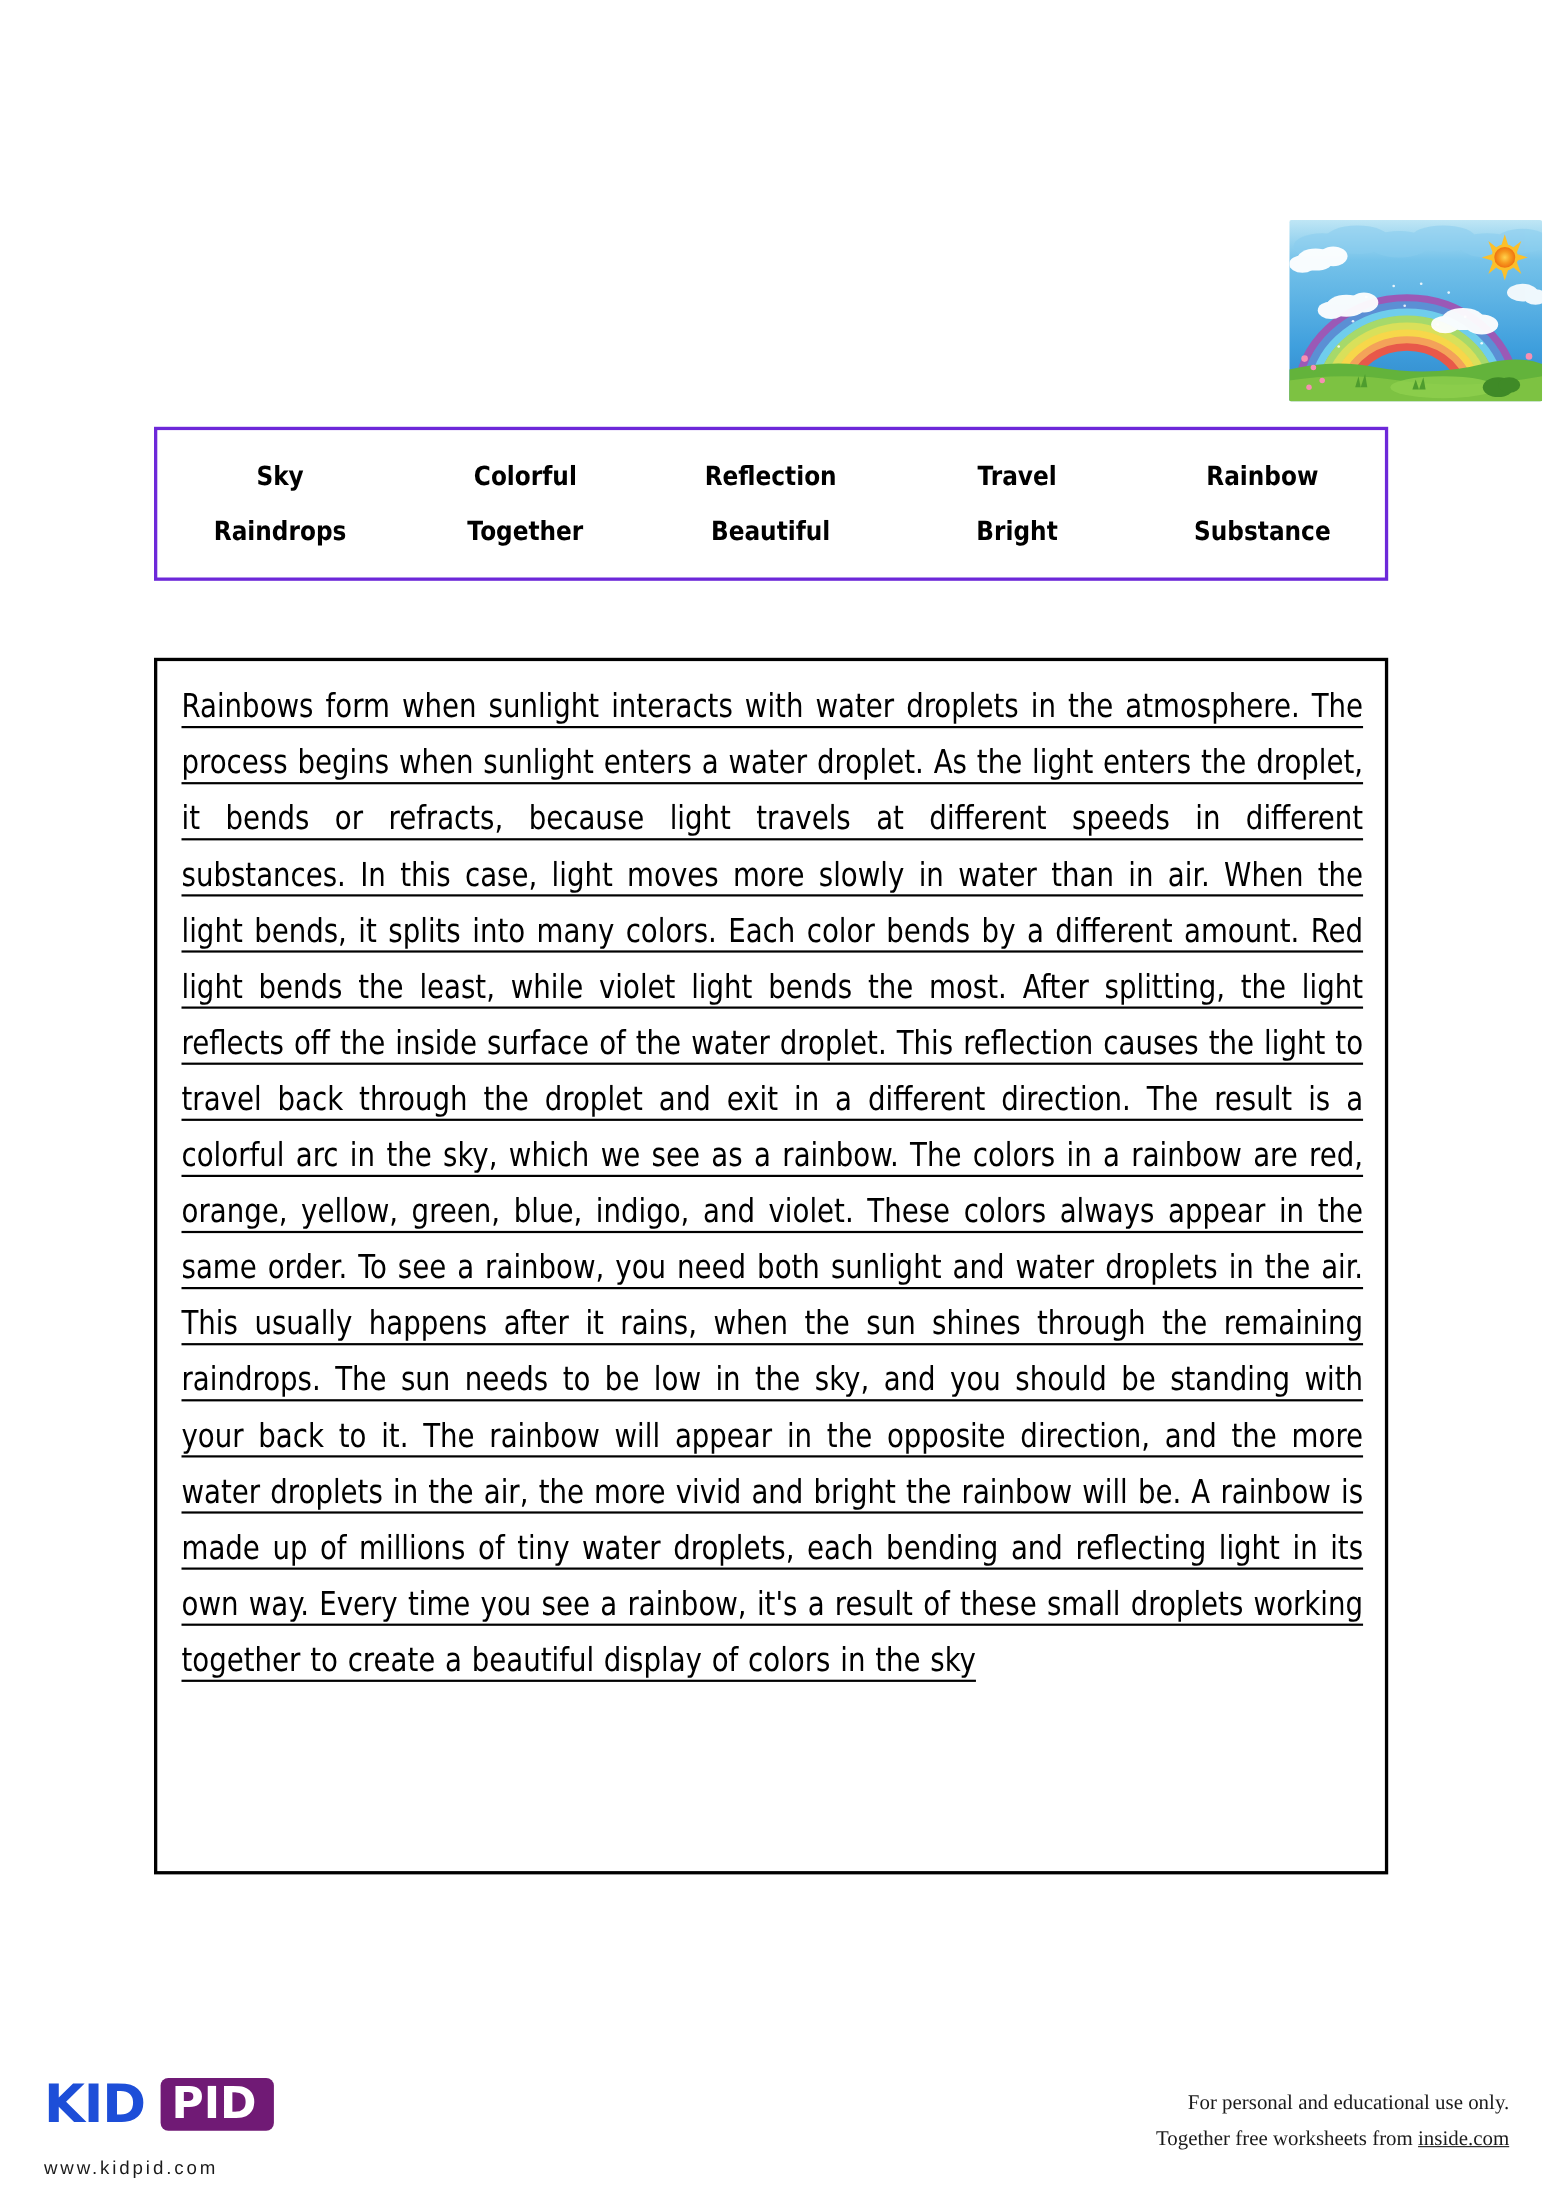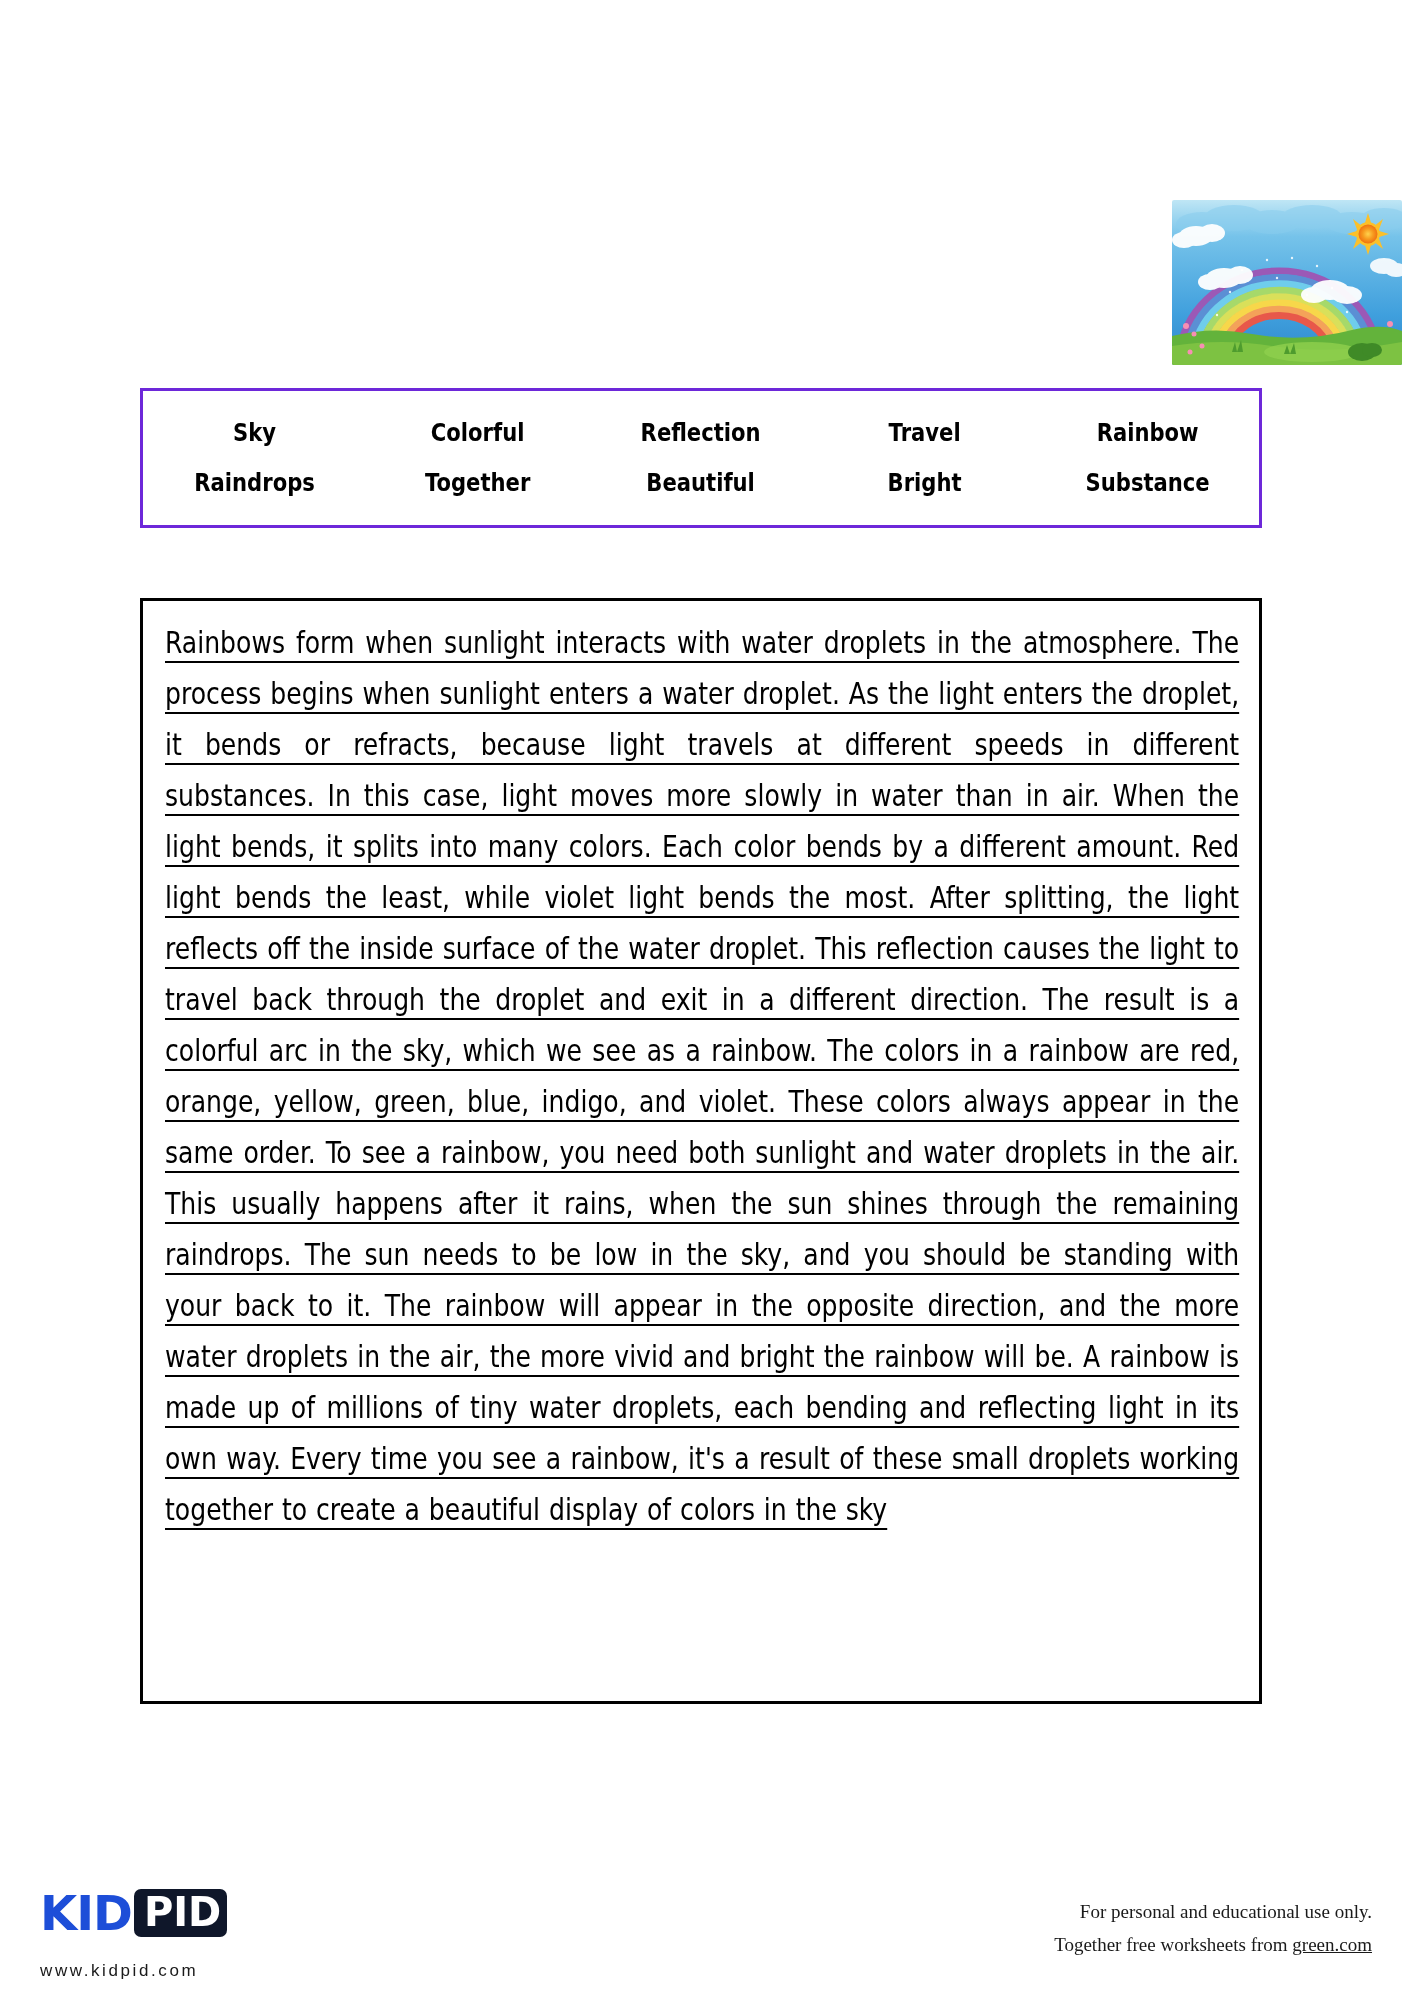--- a/index.html
+++ b/index.html
@@ -128,24 +128,24 @@
   }
   .logo-kid {
     font-family: "DejaVu Sans", sans-serif;
     font-weight: bold;
     font-size: 48px;
     color: #1d4ed8;
     letter-spacing: -1px;
     line-height: 1;
   }
   .logo-pid-wrap {
-    background: #0f172a;
+    background: #701a75;
     border-radius: 7px;
-    padding: 3px 6px 5px 10px;
-    margin-left: 2px;
+    padding: 3px 16px 5px 10px;
+    margin-left: 14px;
   }
   .logo-pid {
     font-family: "DejaVu Sans", sans-serif;
     font-weight: bold;
     font-size: 40px;
     color: #ffffff;
     letter-spacing: 0px;
     line-height: 1;
   }
   .logo-url {
@@ -322,17 +322,17 @@
       <span class="logo-pid-wrap">
         <span class="logo-pid">PID</span>
       </span>
     </div>
     <div class="logo-url">www.kidpid.com</div>
   </div>
 
   <div class="footer-note">
     <div>For personal and educational use only.</div>
     <div>
-      <span>Together free worksheets from </span><span class="link">green.com</span>
+      <span>Together free worksheets from </span><span class="link">inside.com</span>
     </div>
   </div>
 
 </div>
 
 </body></html>

